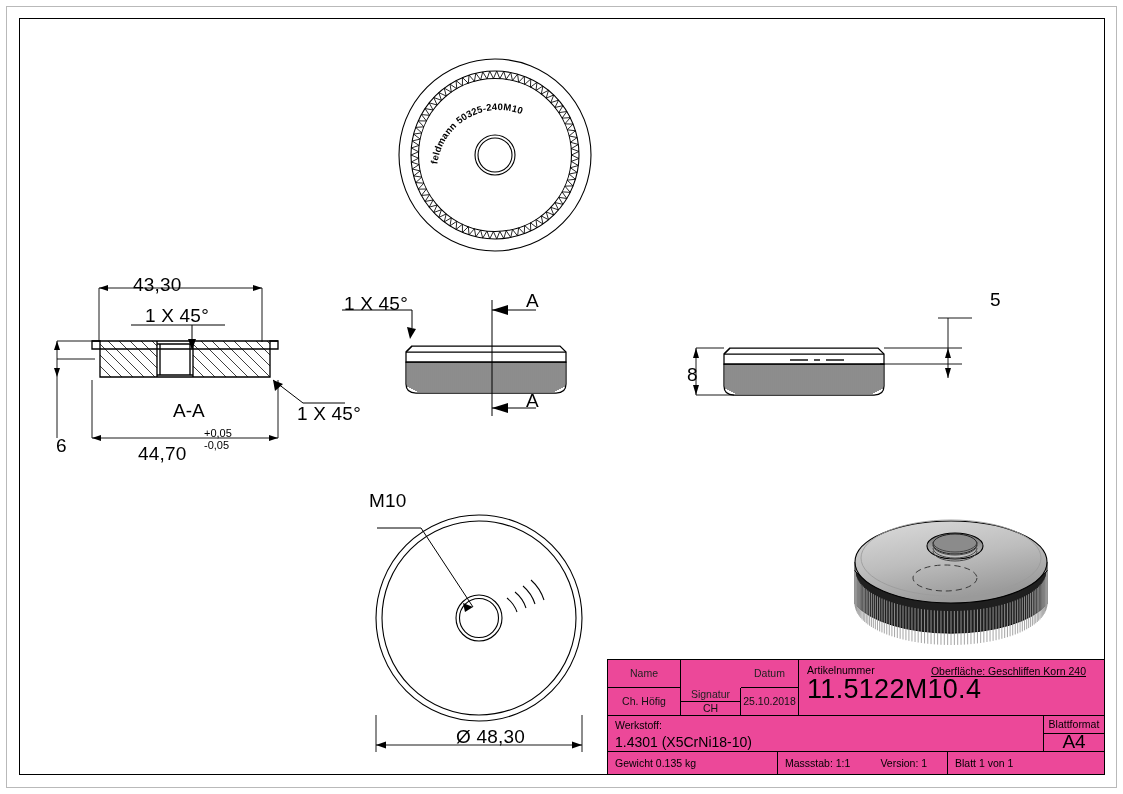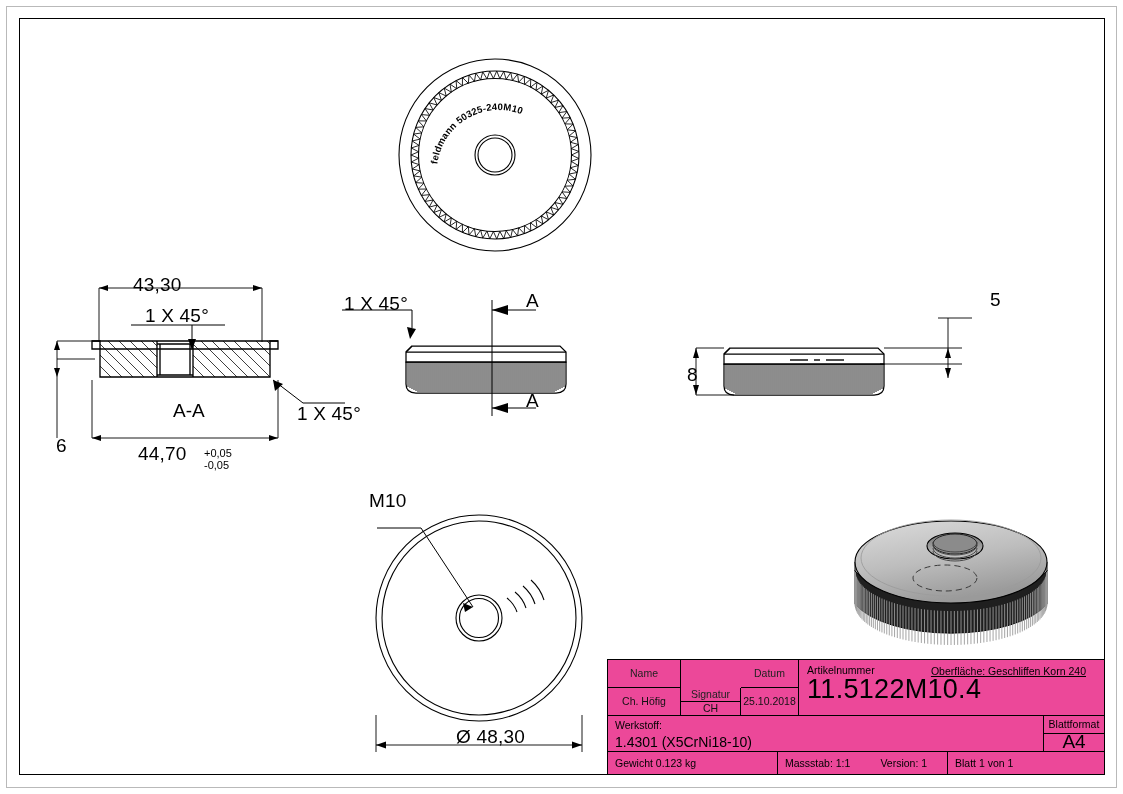--- a/index.html
+++ b/index.html
@@ -149,21 +149,21 @@
           <path d="M238 110 l2 11 l8 -7 z" fill="#000" stroke="none"></path>
           <line x1="268" y1="133" x2="310" y2="133"></line>
         </g>
       </g>
     </svg>
   </div>
   <div class="dimtxt" style="left:133px;top:274px;">43,30</div>
   <div class="dimtxt" style="left:145px;top:305px;">1 X 45°</div>
   <div class="lbl" style="left:173px;top:400px;">A-A</div>
   <div class="dimtxt" style="left:130px;top:443px;margin-left:8px;">44,70</div>
-  <div style="position:absolute;left:204px;top:448px;font-size:11px;line-height:11.5px;">
+  <div style="position:absolute;left:204px;top:428px;font-size:11px;line-height:11.5px;">
     <div>+0,05</div>
     <div>-0,05</div>
   </div>
   <div class="dimtxt" style="left:56px;top:435px;">6</div>
   <div class="dimtxt" style="left:297px;top:403px;">1 X 45°</div>
 
   <div class="view" style="left:340px;top:288px;">
     <svg width="270" height="140" viewBox="0 0 270 140">
       <g stroke="#000" fill="none">
 
@@ -597,21 +597,21 @@
         <div class="werk-v">1.4301 (X5CrNi18-10)</div>
       </div>
       <div class="tb-cell" style="width:60px;">
         <div class="hhalf top blatt-h">Blattformat</div>
         <div class="hhalf a4">A4</div>
       </div>
     </div>
 
     <div class="tb-row r3">
       <div class="tb-cell vline r3cell" style="width:170px;">
-        <span>Gewicht 0.123 kg</span>
+        <span>Gewicht 0.135 kg</span>
       </div>
       <div class="tb-cell vline r3cell" style="width:170px;">
         <span>Massstab: 1:1</span>
         <span>Version: 1</span>
       </div>
       <div class="tb-cell r3cell" style="flex:1;">
         <span>Blatt 1 von 1</span>
       </div>
     </div>
 

